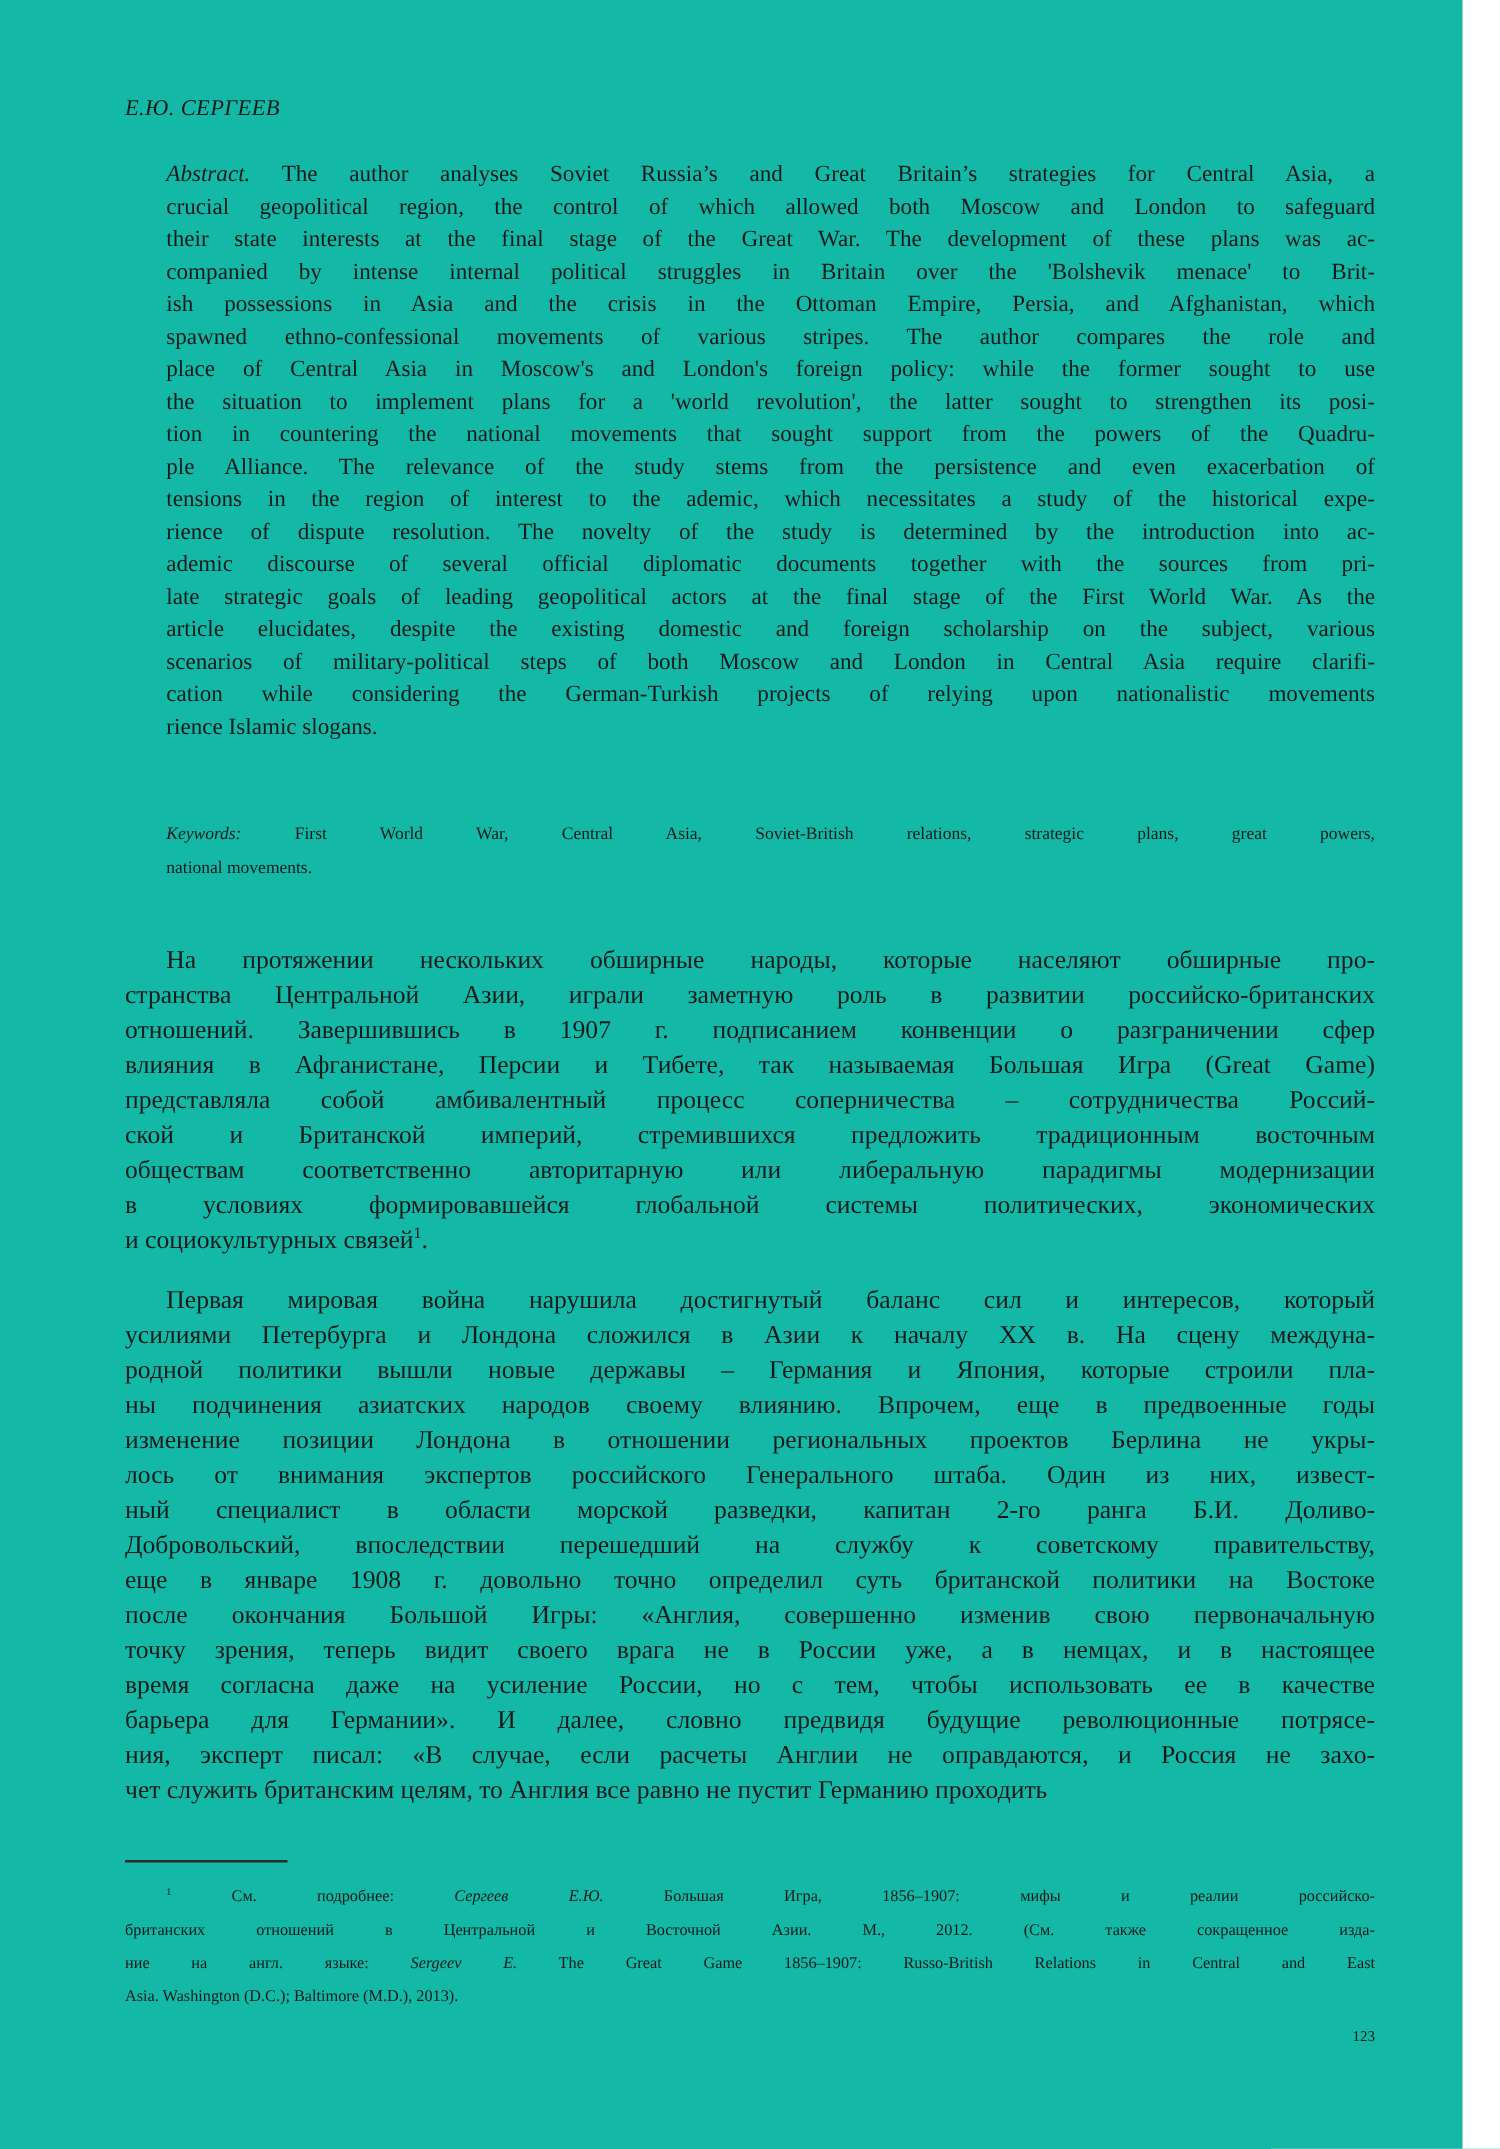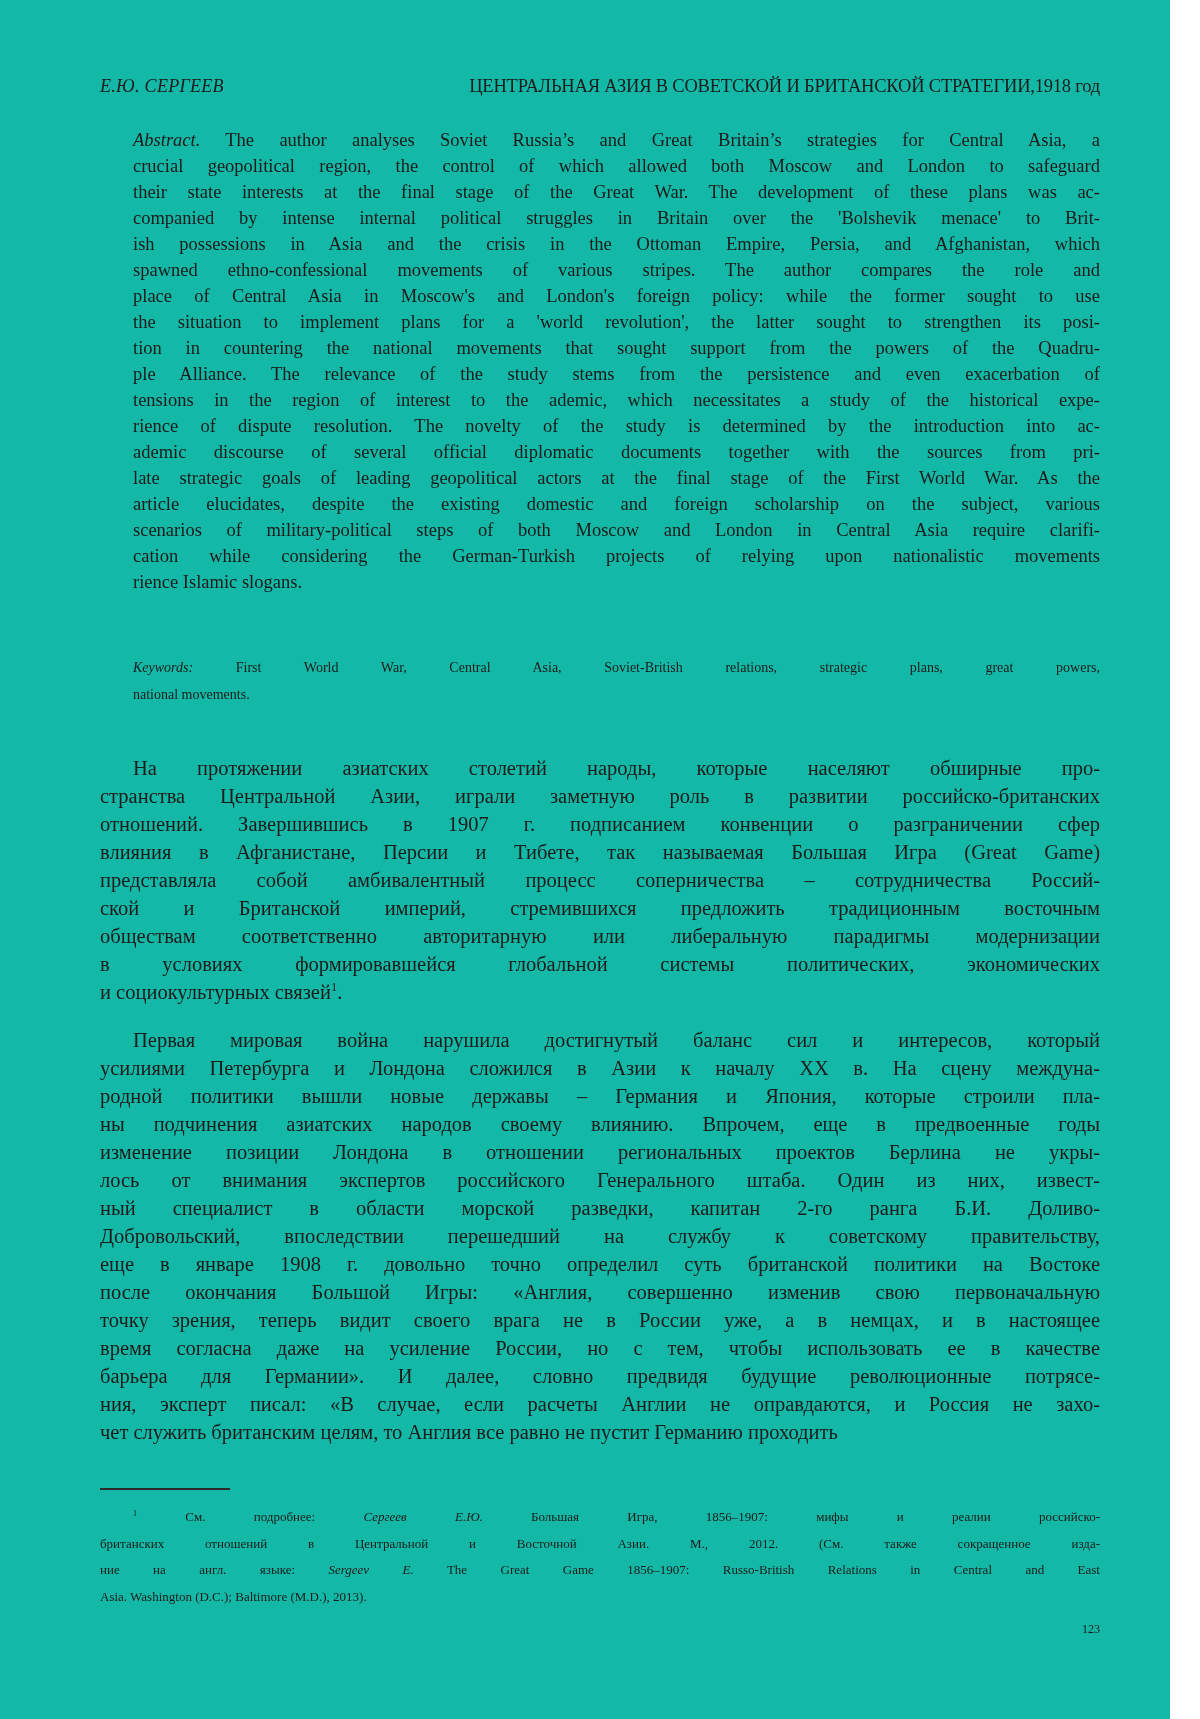--- a/index.html
+++ b/index.html
@@ -82,21 +82,20 @@
     line-height: 0;
   }
 </style>
 </head>
 <body>
 
 <div class="page">
 
   <div class="header">
     <span class="author">Е.Ю. СЕРГЕЕВ</span>
-    <span class="rtitle">ЦЕНТРАЛЬНАЯ АЗИЯ В СОВЕТСКОЙ И БРИТАНСКОЙ СТРАТЕГИИ,1918 год</span>
   </div>
 
   <div class="abstract block">
       <div class="tline"><span class="it">Abstract.</span><span> The author analyses Soviet Russia’s and Great Britain’s strategies for Central Asia, a</span></div>
       <div class="tline">crucial geopolitical region, the control of which allowed both Moscow and London to safeguard</div>
       <div class="tline">their state interests at the final stage of the Great War. The development of these plans was ac-</div>
       <div class="tline">companied by intense internal political struggles in Britain over the 'Bolshevik menace' to Brit-</div>
       <div class="tline">ish possessions in Asia and the crisis in the Ottoman Empire, Persia, and Afghanistan, which</div>
       <div class="tline">spawned ethno-confessional movements of various stripes. The author compares the role and</div>
       <div class="tline">place of Central Asia in Moscow's and London's foreign policy: while the former sought to use</div>
@@ -112,21 +111,21 @@
       <div class="tline">cation while considering the German-Turkish projects of relying upon nationalistic movements</div>
       <div class="tline last">rience Islamic slogans.</div>
     </div>
 
   <div class="keywords block">
       <div class="tline"><span class="it">Keywords:</span><span> First World War, Central Asia, Soviet-British relations, strategic plans, great powers,</span></div>
       <div class="tline last">national movements.</div>
     </div>
 
   <div class="bodytext block indent-first para1">
-      <div class="tline">На протяжении азиатских столетий народы, которые населяют обширные про-</div>
+      <div class="tline">На протяжении нескольких обширные народы, которые населяют обширные про-</div>
       <div class="tline">странства Центральной Азии, играли заметную роль в развитии российско-британских</div>
       <div class="tline">отношений. Завершившись в 1907 г. подписанием конвенции о разграничении сфер</div>
       <div class="tline">влияния в Афганистане, Персии и Тибете, так называемая Большая Игра (Great Game)</div>
       <div class="tline">представляла собой амбивалентный процесс соперничества – сотрудничества Россий-</div>
       <div class="tline">ской и Британской империй, стремившихся предложить традиционным восточным</div>
       <div class="tline">обществам соответственно авторитарную или либеральную парадигмы модернизации</div>
       <div class="tline">в условиях формировавшейся глобальной системы политических, экономических</div>
       <div class="tline last"><span>и социокультурных связей</span><sup>1</sup><span>.</span></div>
     </div>
 

